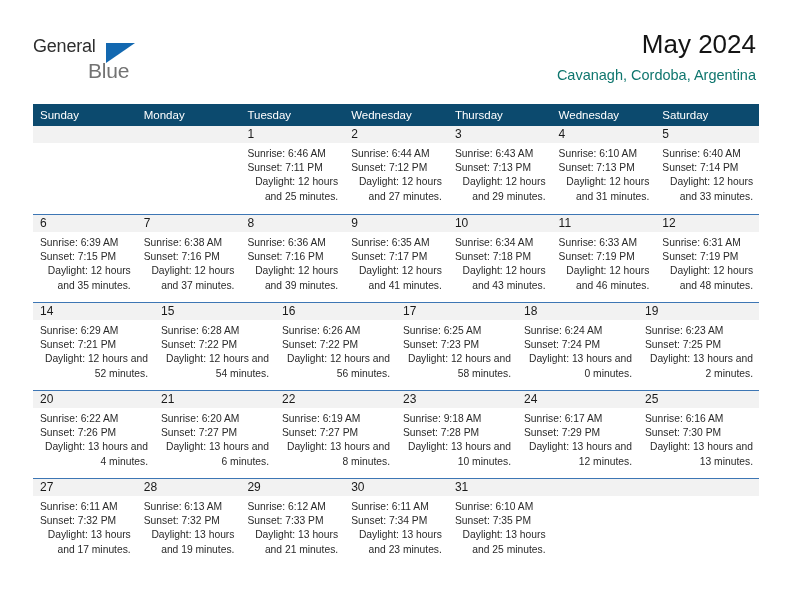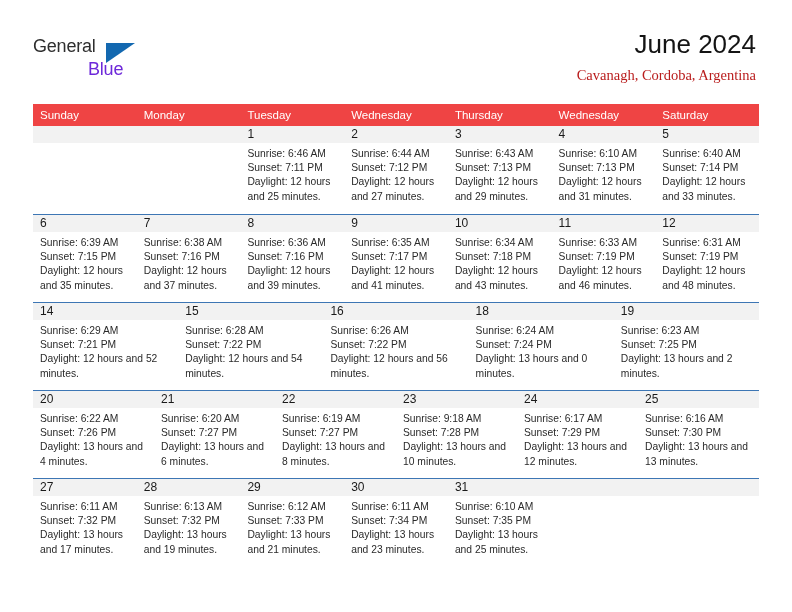--- a/index.html
+++ b/index.html
@@ -51,57 +51,56 @@
     top: 7px;
     width: 0;
     height: 0;
     border-left: 29px solid #1368b0;
     border-bottom: 20px solid transparent;
   }
   .logo-blue {
     position: absolute;
     left: 55px;
     top: 23px;
-    font-size: 18px;
+    font-size: 21px;
     letter-spacing: -0.2px;
-    color: #6d28d9;
+    color: #737373;
     font-family: "Liberation Sans", sans-serif;
   }
   .title-block {
     position: absolute;
     right: 36px;
     top: 30px;
     text-align: right;
   }
   .cal-title {
     font-size: 26px;
     color: #141414;
     line-height: 1.15;
     font-weight: normal;
     margin: 0;
     white-space: nowrap;
   }
   .cal-subtitle {
     font-size: 14.5px;
-    color: #b91c1c;
+    color: #0f766e;
     margin: 7px 0 0 8px;
     white-space: nowrap;
-    font-family: Liberation Serif, serif;
   }
 
   
   .calendar {
     position: absolute;
     left: 33px;
     top: 104px;
     width: 726px;
   }
   .weekdays {
     display: flex;
-    background: #ef4444;
+    background: #0c4a6e;
     height: 22px;
   }
   .weekday {
     flex: 1 1 0;
     color: #ffffff;
     font-size: 11.5px;
     line-height: 22px;
     padding-left: 7px;
     box-sizing: border-box;
     white-space: nowrap;
@@ -138,37 +137,38 @@
     padding: 4px 6px 0 7px;
     font-size: 10.3px;
     line-height: 14.2px;
     color: #2a2a2a;
   }
   .day-info div {
     white-space: nowrap;
   }
   .day-info .daylight {
     white-space: normal;
+    text-align: right;
   }
 </style>
 </head>
 <body>
 
 <div class="page">
 
   <div class="header">
 
     <div class="logo">
       <span class="logo-general">General</span>
       <span class="logo-triangle"></span>
       <span class="logo-blue">Blue</span>
     </div>
 
     <div class="title-block">
-      <h1 class="cal-title">June 2024</h1>
+      <h1 class="cal-title">May 2024</h1>
       <p class="cal-subtitle">Cavanagh, Cordoba, Argentina</p>
     </div>
 
   </div>
 
   <div class="calendar">
 
     <div class="weekdays">
       <div class="weekday">Sunday</div>
       <div class="weekday">Monday</div>
@@ -305,20 +305,28 @@
           </div>
           <div class="day">
             <div class="day-number">16</div>
             <div class="day-info">
               <div>Sunrise: 6:26 AM</div>
               <div>Sunset: 7:22 PM</div>
               <div class="daylight">Daylight: 12 hours and 56 minutes.</div>
             </div>
           </div>
           <div class="day">
+            <div class="day-number">17</div>
+            <div class="day-info">
+              <div>Sunrise: 6:25 AM</div>
+              <div>Sunset: 7:23 PM</div>
+              <div class="daylight">Daylight: 12 hours and 58 minutes.</div>
+            </div>
+          </div>
+          <div class="day">
             <div class="day-number">18</div>
             <div class="day-info">
               <div>Sunrise: 6:24 AM</div>
               <div>Sunset: 7:24 PM</div>
               <div class="daylight">Daylight: 13 hours and 0 minutes.</div>
             </div>
           </div>
           <div class="day">
             <div class="day-number">19</div>
             <div class="day-info">

